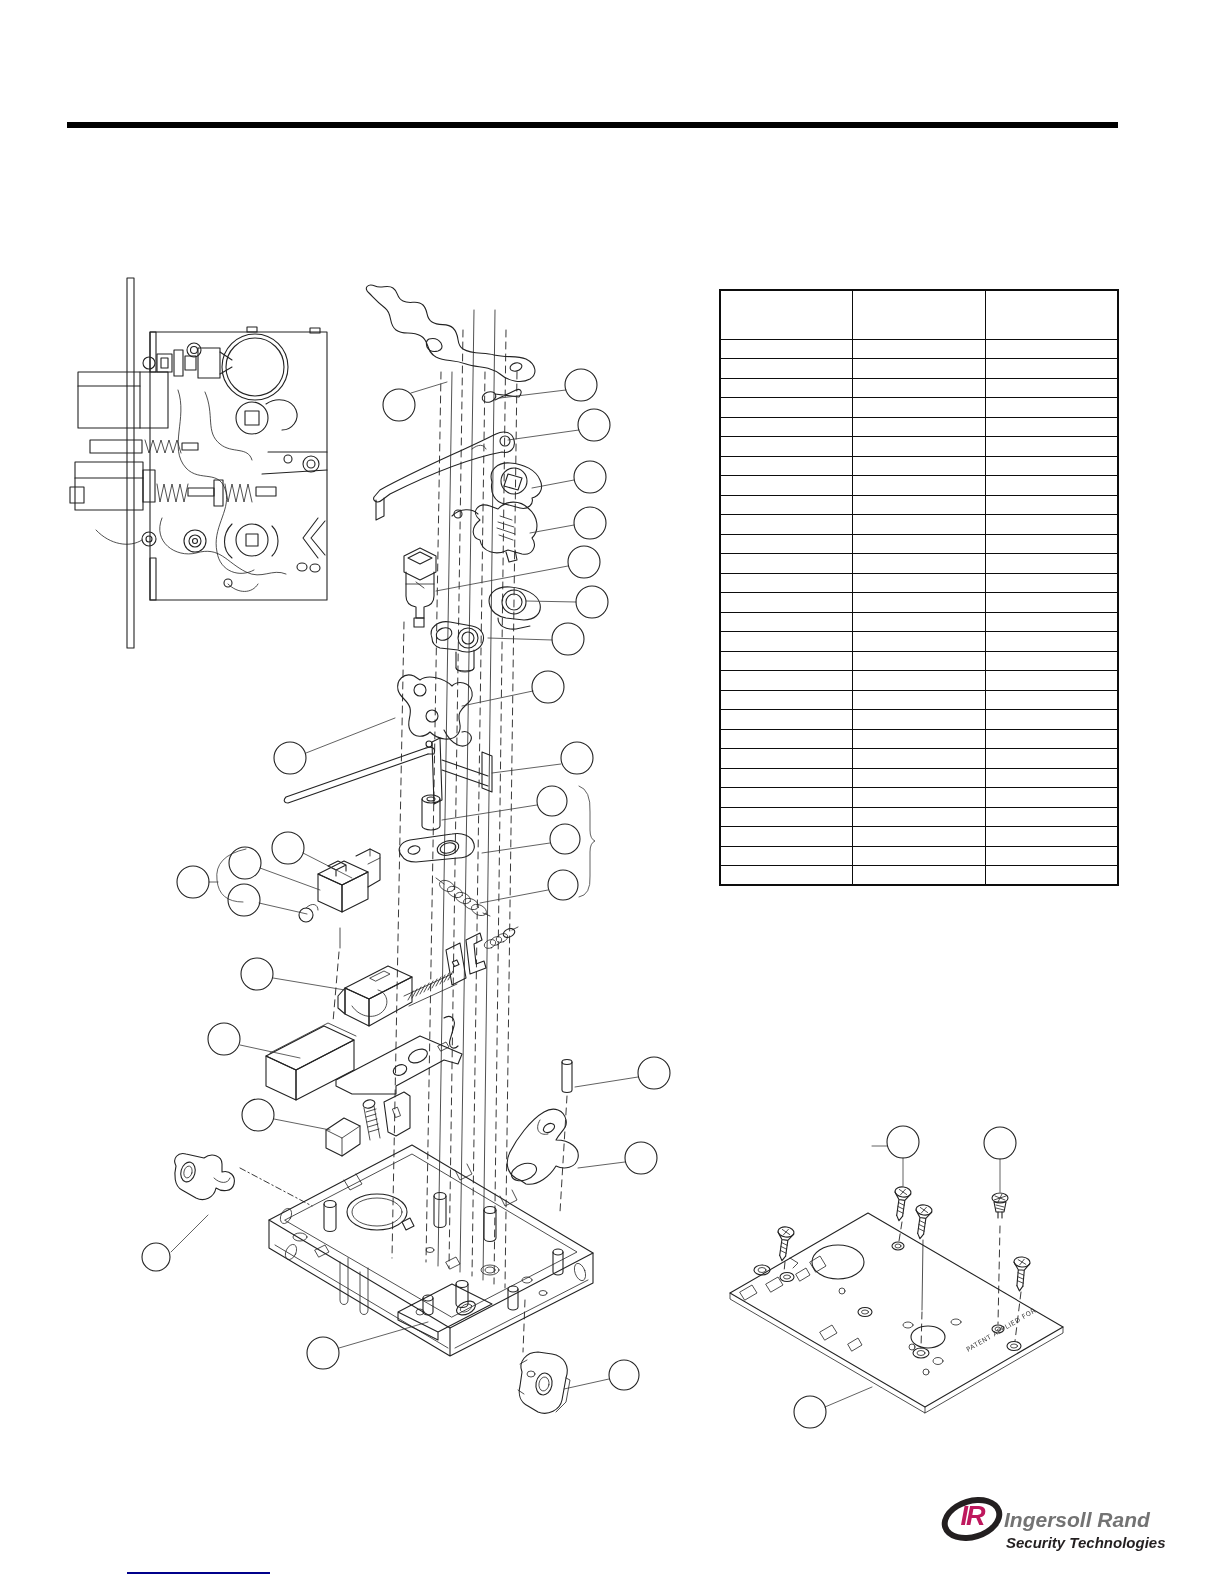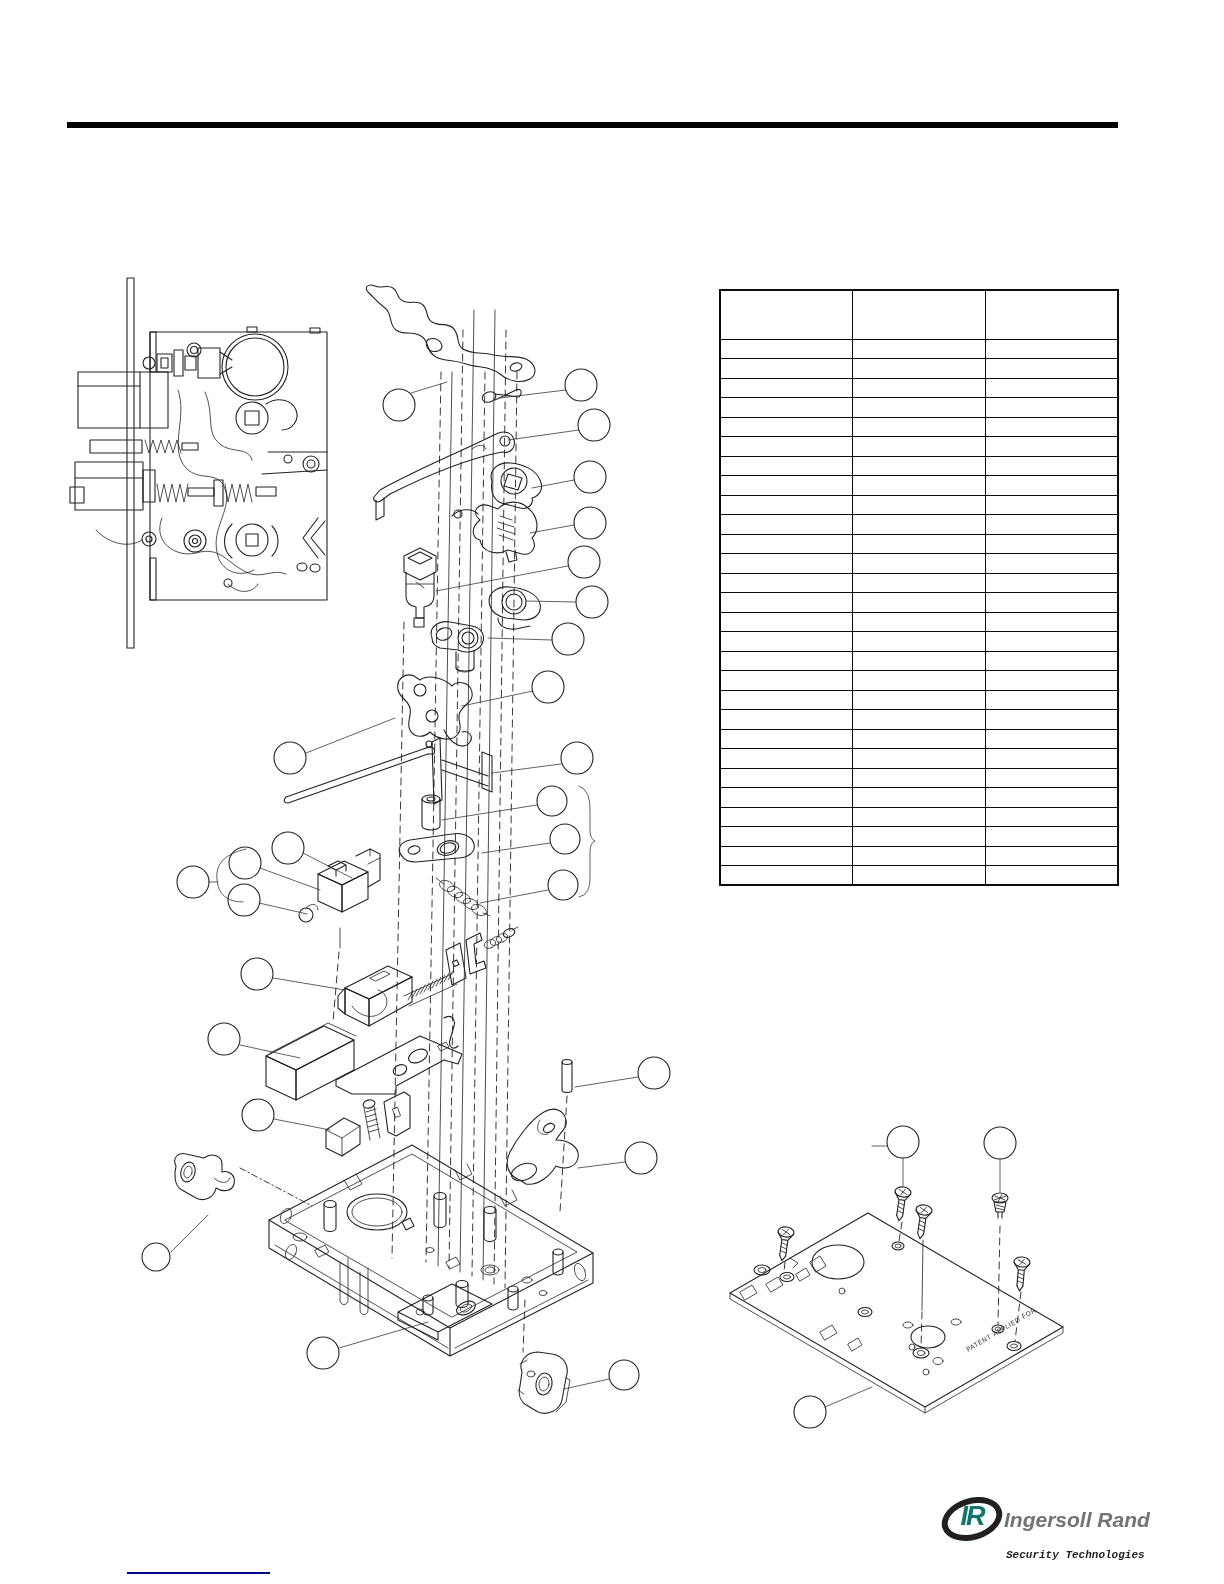--- a/index.html
+++ b/index.html
@@ -15,23 +15,23 @@
   .callout{stroke-width:1.1;}
   .rule{position:absolute;left:67px;top:122px;width:1051px;height:6px;}
   .parts-table{position:absolute;left:719px;top:289px;width:400px;height:595px;border-collapse:collapse;table-layout:fixed;border:2.2px solid #0d0d0d;}
   .parts-table th,.parts-table td{border:1.5px solid #0d0d0d;padding:0;font-size:10px;color:#111;overflow:hidden;}
   .parts-table thead tr{height:49px;}
   .parts-table tbody tr{height:19.5px;}
   .engrave{font-family:"DejaVu Sans",sans-serif;font-size:6.5px;letter-spacing:.6px;fill:#3c3c3c;stroke:none !important;}
   .logo{position:absolute;left:938px;top:1492px;width:260px;height:72px;}
   .logo-oval{position:absolute;left:3px;top:6px;width:50px;height:30px;border:6px solid #231f20;border-radius:50%;transform:rotate(-17deg);}
   .logo-mono{position:absolute;left:8px;top:6px;width:52px;height:36px;display:flex;align-items:center;justify-content:center;
-             font-style:italic;font-weight:bold;font-size:27px;letter-spacing:-2px;color:#0f766e;}
+             font-style:italic;font-weight:bold;font-size:27px;letter-spacing:-2px;color:#be185d;}
   .logo-name{position:absolute;left:66px;top:16px;font-style:italic;font-weight:bold;font-size:21px;color:#737373;white-space:nowrap;}
-  .logo-tagline{position:absolute;left:68px;top:57px;font-style:italic;font-weight:bold;font-size:11px;color:#231f20;white-space:nowrap;font-family:Liberation Mono, monospace;}
+  .logo-tagline{position:absolute;left:68px;top:42px;font-style:italic;font-weight:bold;font-size:15px;color:#231f20;white-space:nowrap;}
   .footer-link{position:absolute;left:127px;top:1572px;width:143px;height:2px;}
 </style>
 </head>
 <body>
 
 <div class="page">
 
   <svg class="art" viewBox="0 0 1224 1584" aria-hidden="true">
 
     <g>

